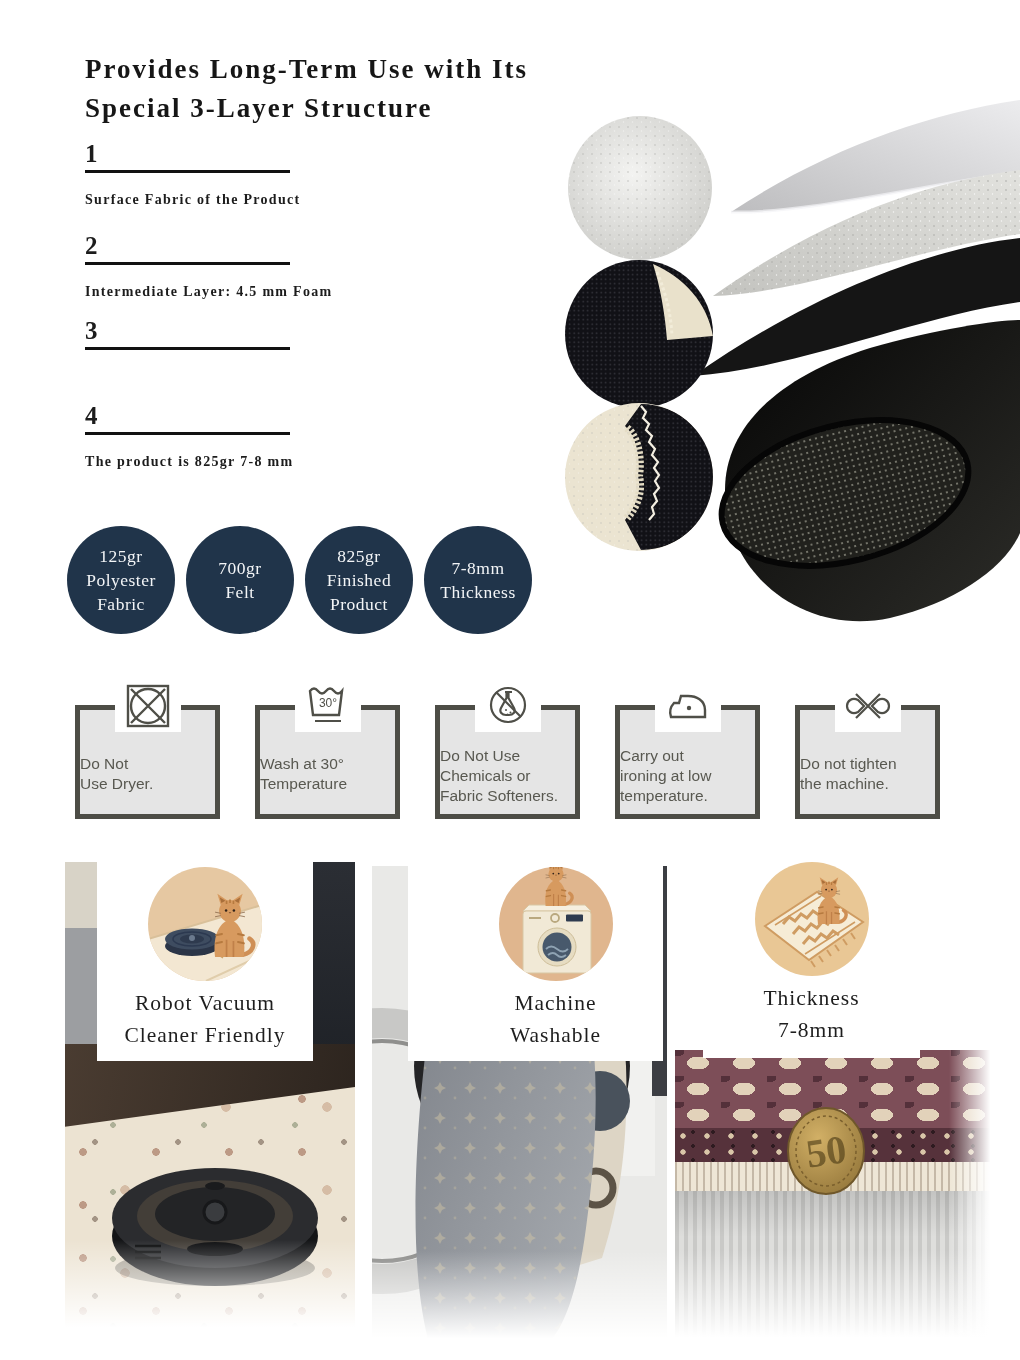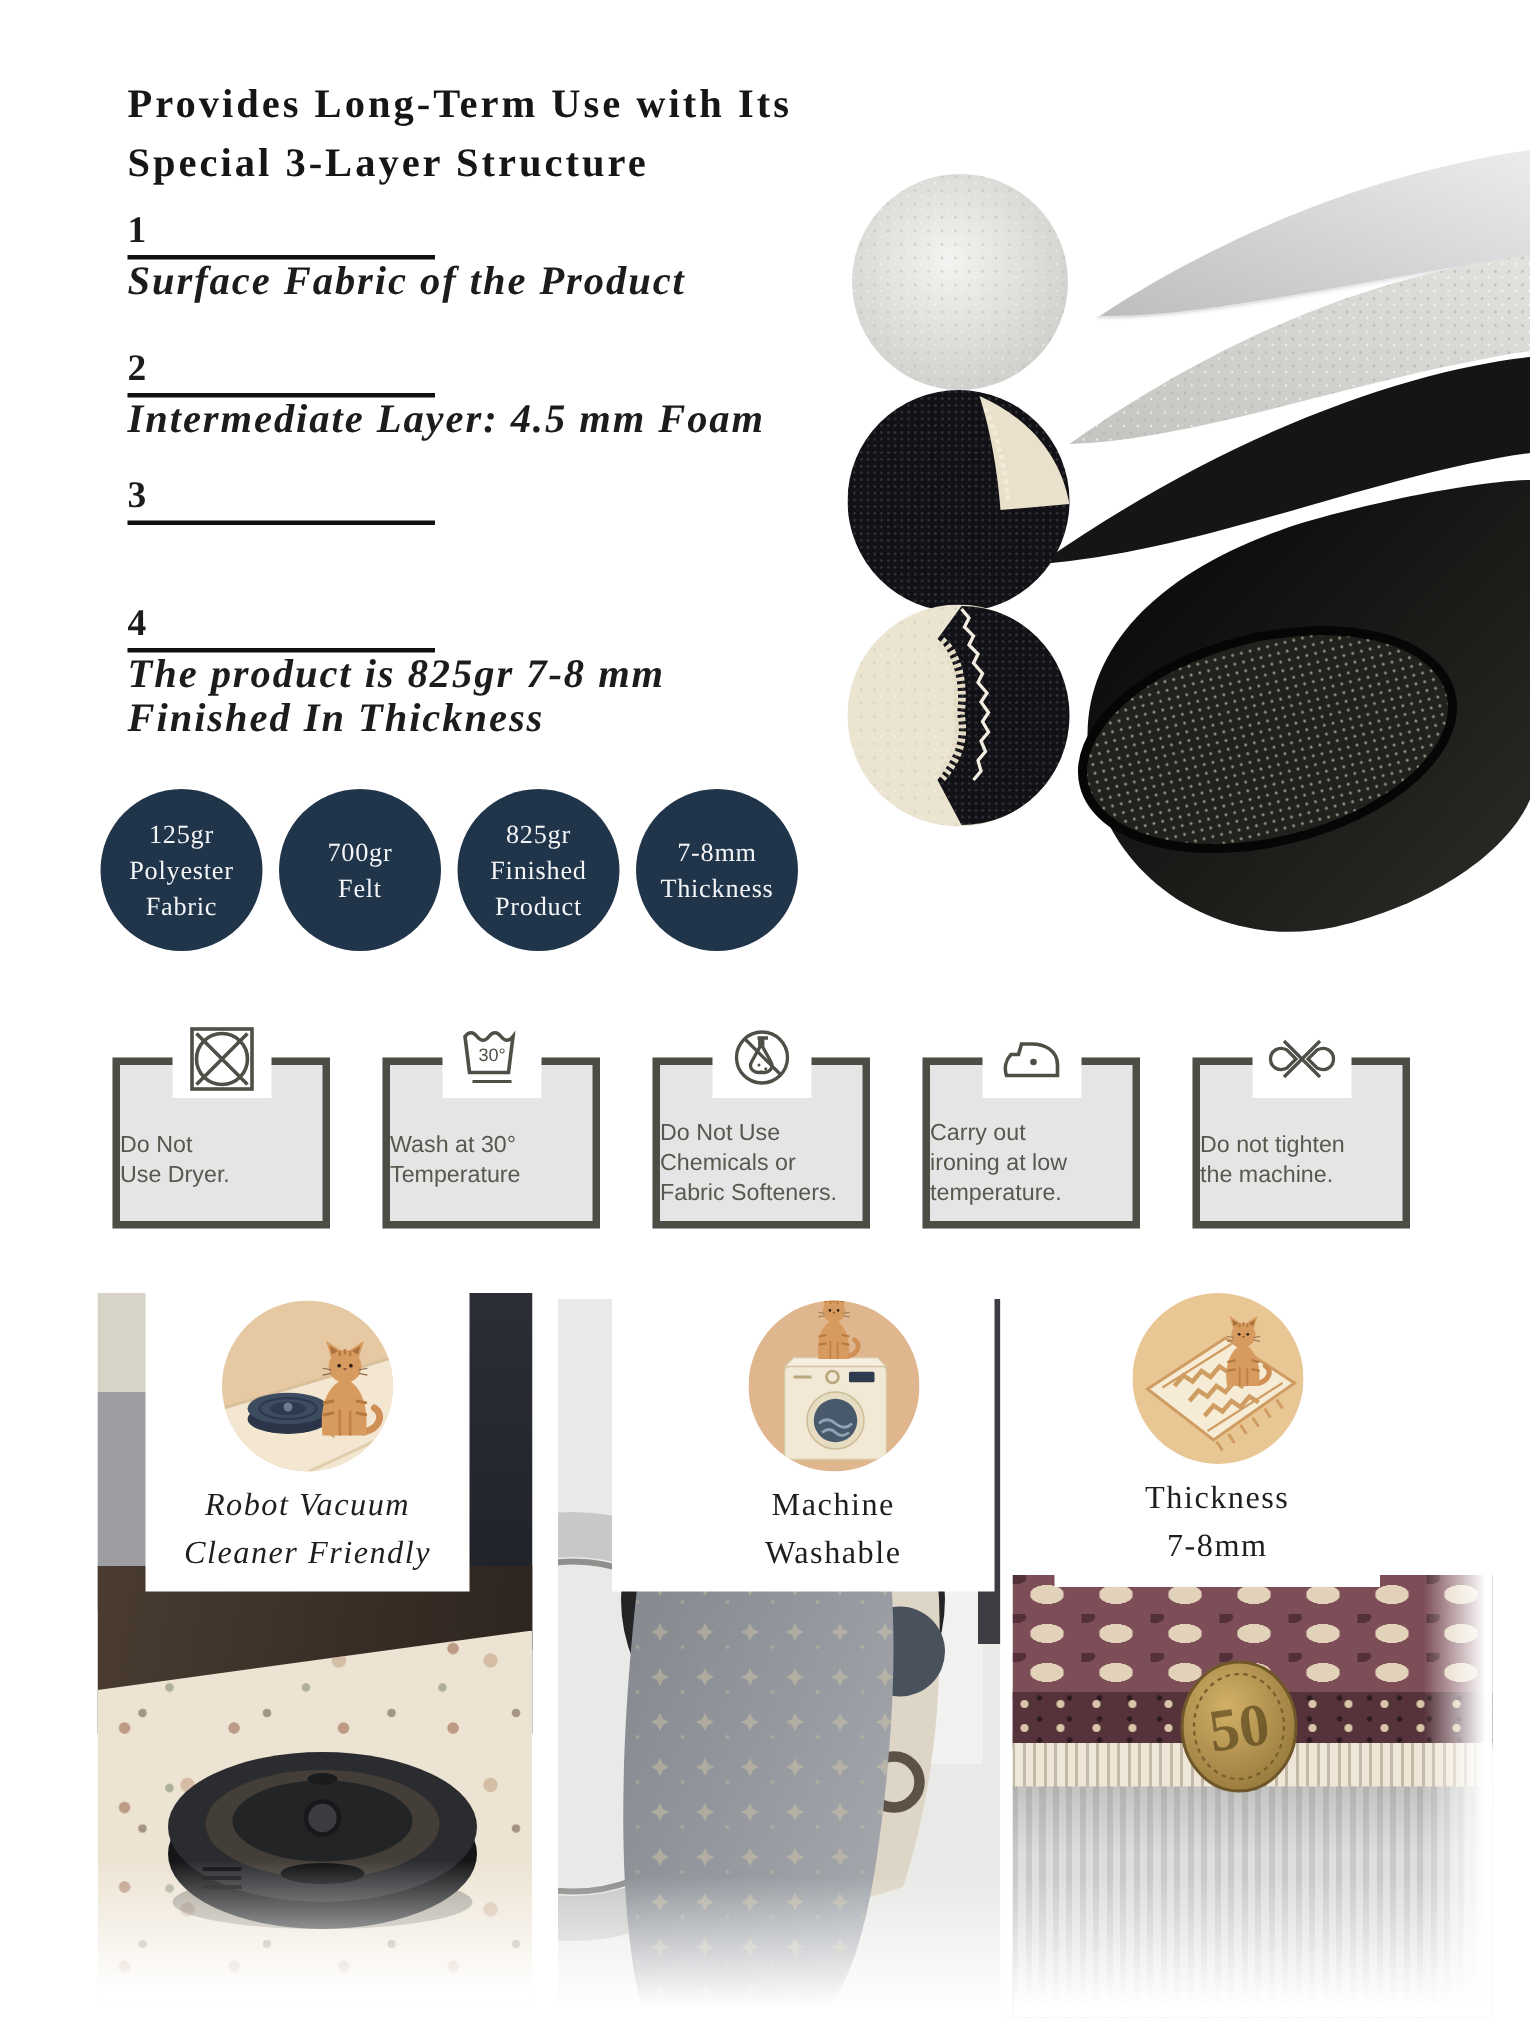--- a/index.html
+++ b/index.html
@@ -7,22 +7,22 @@
         font-family:"Liberation Serif",serif;color:#1c1c1c;}
 
   
   .title{position:absolute;left:85px;top:50px;font-size:27px;font-weight:700;
          letter-spacing:2px;line-height:39px;color:#161616;}
 
   
   .layer-item{position:absolute;left:85px;width:470px;}
   .layer-item .num{font-size:25px;font-weight:700;line-height:27px;}
   .layer-item .rule{width:205px;height:3px;background:#111;margin-top:3px;}
-  .layer-item .ltext{font-size:27px;font-weight:700;
-                     letter-spacing:1.3px;line-height:29px;font-style:italic;}
+  .layer-item .ltext{margin-top:12px;font-size:14px;font-weight:700;
+                     letter-spacing:1.3px;line-height:29px;}
 
   
   .product-visual{position:absolute;left:545px;top:88px;width:475px;height:560px;}
 
   
   .spec-row{position:absolute;left:67px;top:526px;display:flex;gap:11px;align-items:center;}
   .spec-circle{width:108px;height:108px;border-radius:50%;
                background:var(--navy-circle,#20344a);
                display:flex;align-items:center;justify-content:center;
                text-align:center;color:#f3f5f7;font-size:17.5px;line-height:24px;
@@ -76,21 +76,21 @@
             radial-gradient(circle 2px at 18px 4px, #2e1b20 80%, transparent) 0 0/20px 14px,
             #56323b;}
   .p3-fringe{position:absolute;left:0;top:112px;width:320px;height:31px;
           background:repeating-linear-gradient(90deg, rgba(120,100,80,.35) 0 2px, transparent 2px 7px),#eee6d6;}
   .p3-floor{position:absolute;left:0;top:141px;width:320px;height:154px;
           background:linear-gradient(rgba(0,0,0,.12),transparent 30%),
             repeating-linear-gradient(90deg,#c9c9c7 0 4px,#dededc 4px 9px);}
   .p3-coin{position:absolute;left:110px;top:55px;width:82px;height:92px;}
 
   .card{position:absolute;background:#fff;text-align:center;}
-  .card1{left:97px;top:855px;width:216px;height:206px;font-style:italic;}
+  .card1{left:97px;top:855px;width:216px;height:206px;}
   .card2{left:408px;top:855px;width:215px;height:206px;padding-left:40px;}
   .card3{left:703px;top:850px;width:217px;height:208px;}
   .card .illus{margin-top:12px;line-height:0;}
   .card .caption{margin-top:6px;font-size:21.5px;letter-spacing:1px;
                  line-height:32px;color:#1e1e1e;}
 </style>
 </head>
 <body>
 
 <div class="page">
@@ -112,21 +112,20 @@
   </div>
   <div class="layer-item" style="top:317px">
     <div class="num">3</div>
     <div class="rule"></div>
   </div>
   <div class="layer-item" style="top:402px">
     <div class="num">4</div>
     <div class="rule"></div>
     <div class="ltext">
       <div>The product is 825gr 7-8 mm</div>
-      <div>Finished In Thickness</div>
     </div>
   </div>
 
   <div class="product-visual">
     <svg width="475" height="560" viewBox="0 0 475 560">
       <defs>
         <linearGradient id="pv-fabric" x1="0" y1="1" x2="1" y2="0">
           <stop offset="0" stop-color="#bdbdbf"></stop>
             <stop offset="1" stop-color="#ececee"></stop>
         </linearGradient>

